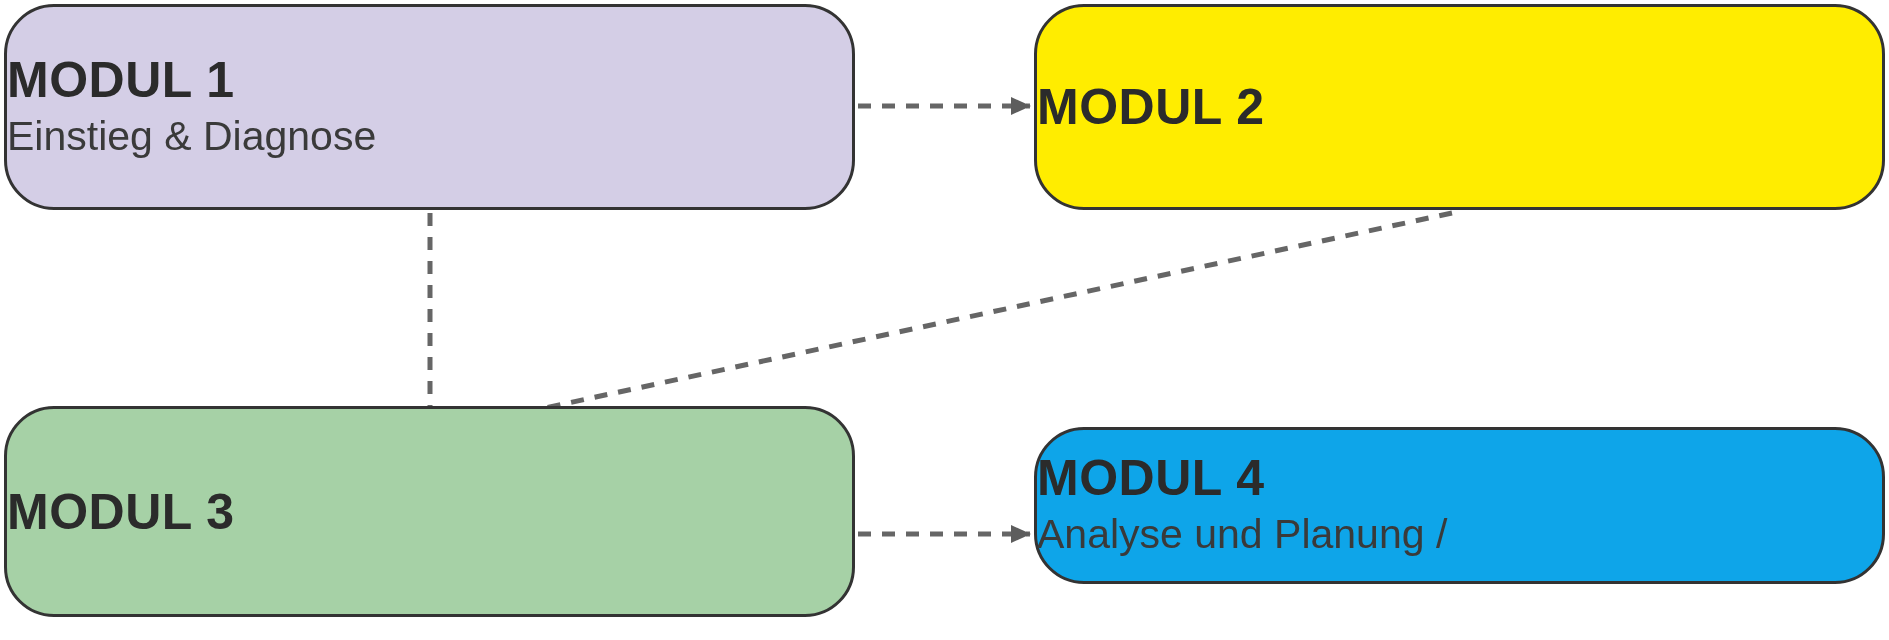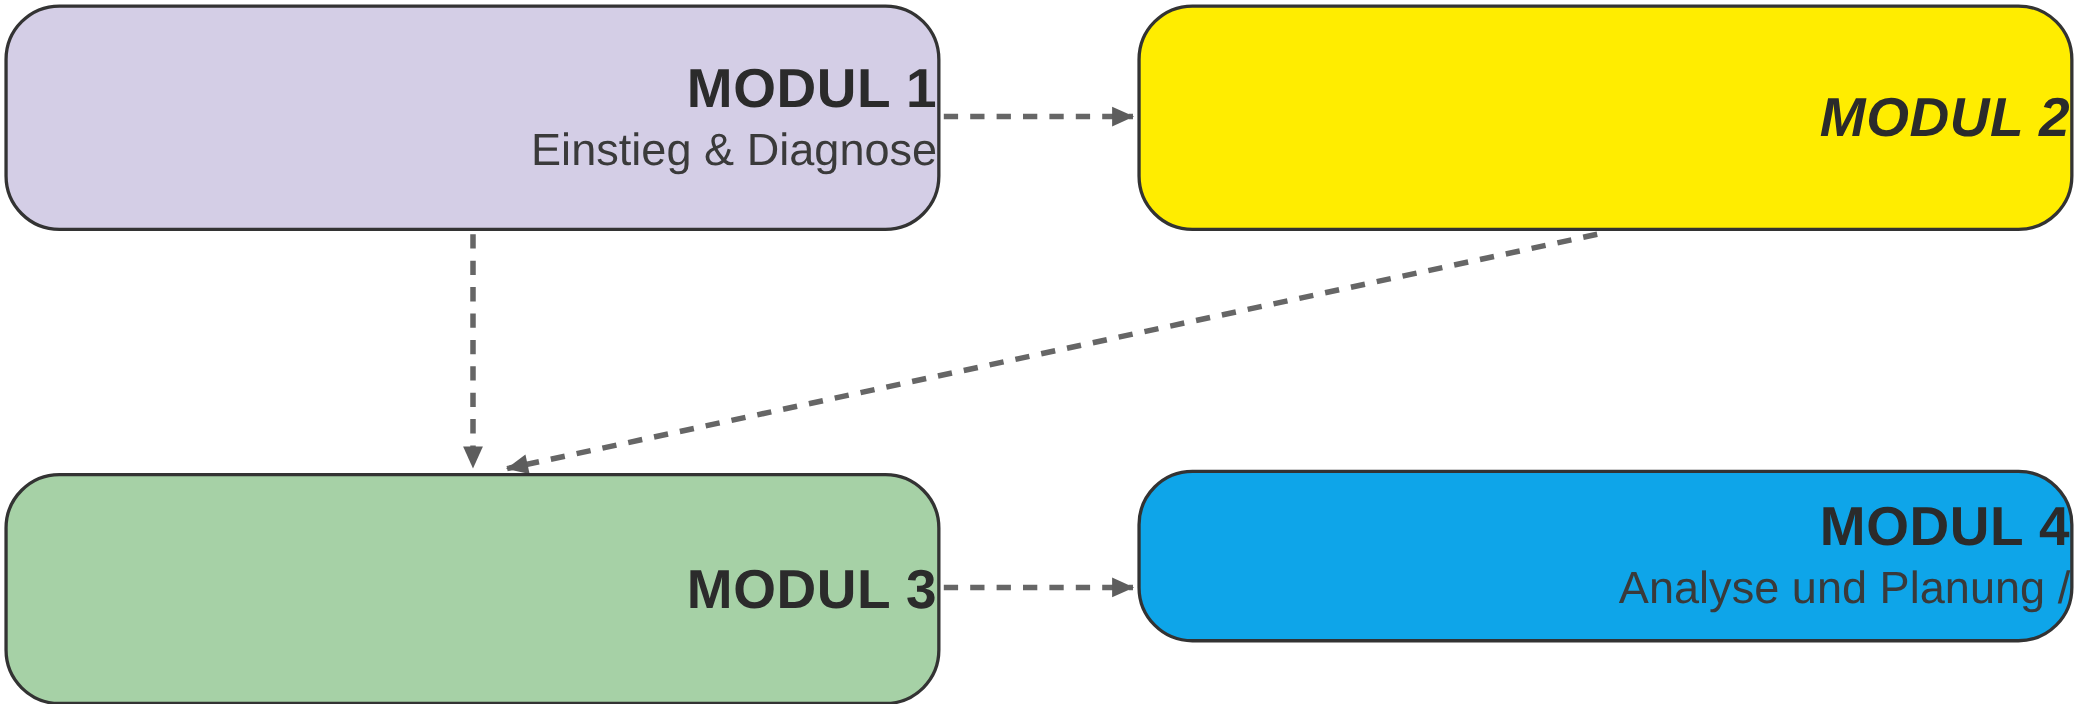--- a/index.html
+++ b/index.html
@@ -22,41 +22,41 @@
     height: 640px;
   }
   .box {
     position: absolute;
     box-sizing: border-box;
     border: 3.5px solid #333333;
     border-radius: 50px;
     display: flex;
     flex-direction: column;
     justify-content: center;
-    align-items: flex-end;
+    align-items: flex-start;
     text-align: center;
   }
   .box .title {
     font-size: 50px;
     font-weight: bold;
     line-height: 58px;
     color: #2b2b2b;
     letter-spacing: 0.5px;
     white-space: nowrap;
   }
   .box .subtitle {
     font-size: 41px;
     font-weight: 400;
     line-height: 55px;
     color: #3a3a3a;
     white-space: nowrap;
   }
   #box-modul-1 { left: 4px;    top: 4px;   width: 851px; height: 206px; background: #d4cee6; }
-  #box-modul-2 { left: 1034px; top: 4px;   width: 851px; height: 206px; background: #ffed00; font-style: italic; }
-  #box-modul-3 { left: 4px;    top: 430px; width: 851px; height: 211px; background: #a6d1a6; }
+  #box-modul-2 { left: 1034px; top: 4px;   width: 851px; height: 206px; background: #ffed00; }
+  #box-modul-3 { left: 4px;    top: 406px; width: 851px; height: 211px; background: #a6d1a6; }
   #box-modul-4 { left: 1034px; top: 427px; width: 851px; height: 157px; background: #0ea5e9; }
   .conn {
     fill: none;
     stroke: #666666;
     stroke-width: 5;
     stroke-dasharray: 13 11;
   }
 </style>
 </head>
 <body>

